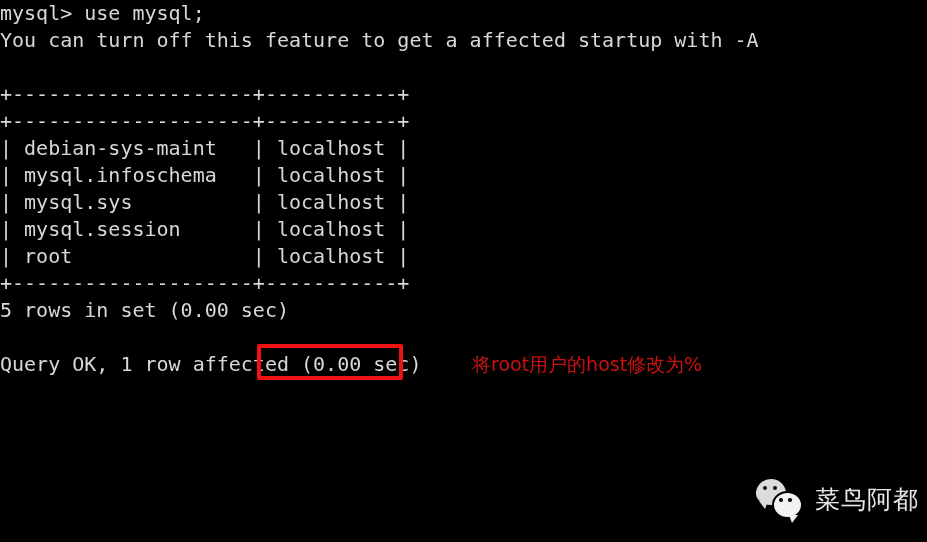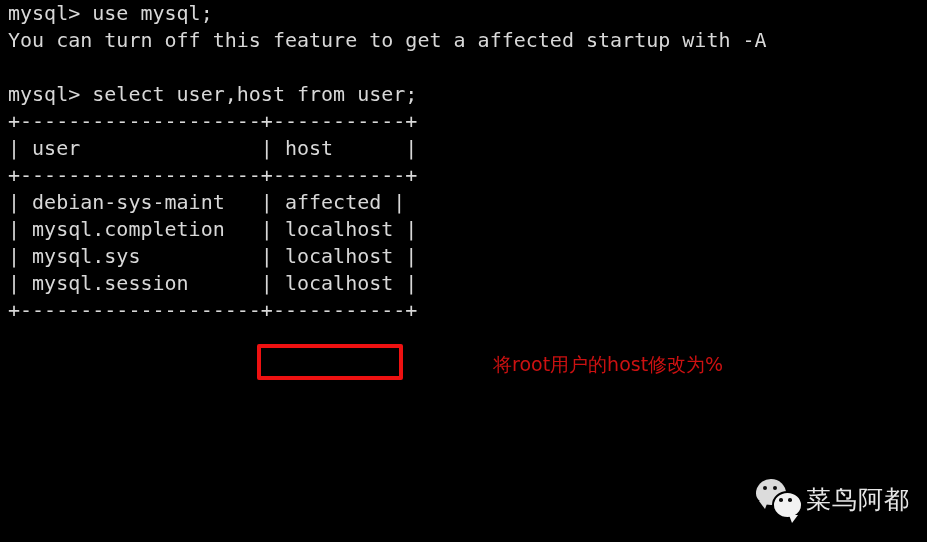--- a/index.html
+++ b/index.html
@@ -34,21 +34,21 @@
   }
 
   .line {
     height: 27px;
     line-height: 27px;
     white-space: pre;
     font-family: "DejaVu Sans Mono", "Liberation Mono", monospace;
     font-size: 20px;
     letter-spacing: 0px;
     color: #d8d8d8;
-    padding-left: 8px;
+    padding-left: 0px;
   }
 
   .line.blank {
     color: transparent;
   }
 
   
   #highlight-box {
     position: absolute;
     left: 257px;
@@ -64,30 +64,30 @@
   
   #annotation {
     position: absolute;
     left: 472px;
     top: 352px;
     font-family: "DejaVu Sans", "Liberation Sans", sans-serif;
     font-size: 19px;
     line-height: 24px;
     color: #cc1111;
     white-space: nowrap;
-    margin-left: 21px;
   }
 
   
   #watermark {
     position: absolute;
     left: 756px;
     top: 478px;
     display: flex;
     align-items: center;
+    gap: 9px;
     text-align: center;
   }
 
   #wechat-icon {
     position: relative;
     width: 50px;
     height: 42px;
     flex: 0 0 auto;
   }
 
@@ -154,30 +154,31 @@
 </style>
 </head>
 <body>
 
 <div id="terminal">
 
   <div class="term-lines">
     <div class="line">mysql&gt; use mysql;</div>
     <div class="line">You can turn off this feature to get a affected startup with -A</div>
     <div class="line blank"></div>
-    <div class="line">mysql&gt; select user,host from user;</div>
     <div class="line">+--------------------+-----------+</div>
-    <div class="line">| user               | host      |</div>
     <div class="line">+--------------------+-----------+</div>
-    <div class="line">| debian-sys-maint   | affected |</div>
-    <div class="line">| mysql.completion   | localhost |</div>
+    <div class="line">| debian-sys-maint   | localhost |</div>
+    <div class="line">| mysql.infoschema   | localhost |</div>
     <div class="line">| mysql.sys          | localhost |</div>
     <div class="line">| mysql.session      | localhost |</div>
+    <div class="line">| root               | localhost |</div>
     <div class="line">+--------------------+-----------+</div>
+    <div class="line">5 rows in set (0.00 sec)</div>
     <div class="line blank"></div>
+    <div class="line">Query OK, 1 row affected (0.00 sec)</div>
   </div>
 
   <div id="highlight-box"></div>
 
   <div id="annotation">将root用户的host修改为%</div>
 
   <div id="watermark">
     <div id="wechat-icon">
       <div class="bubble-back"></div>
       <div class="eye b1"></div>

